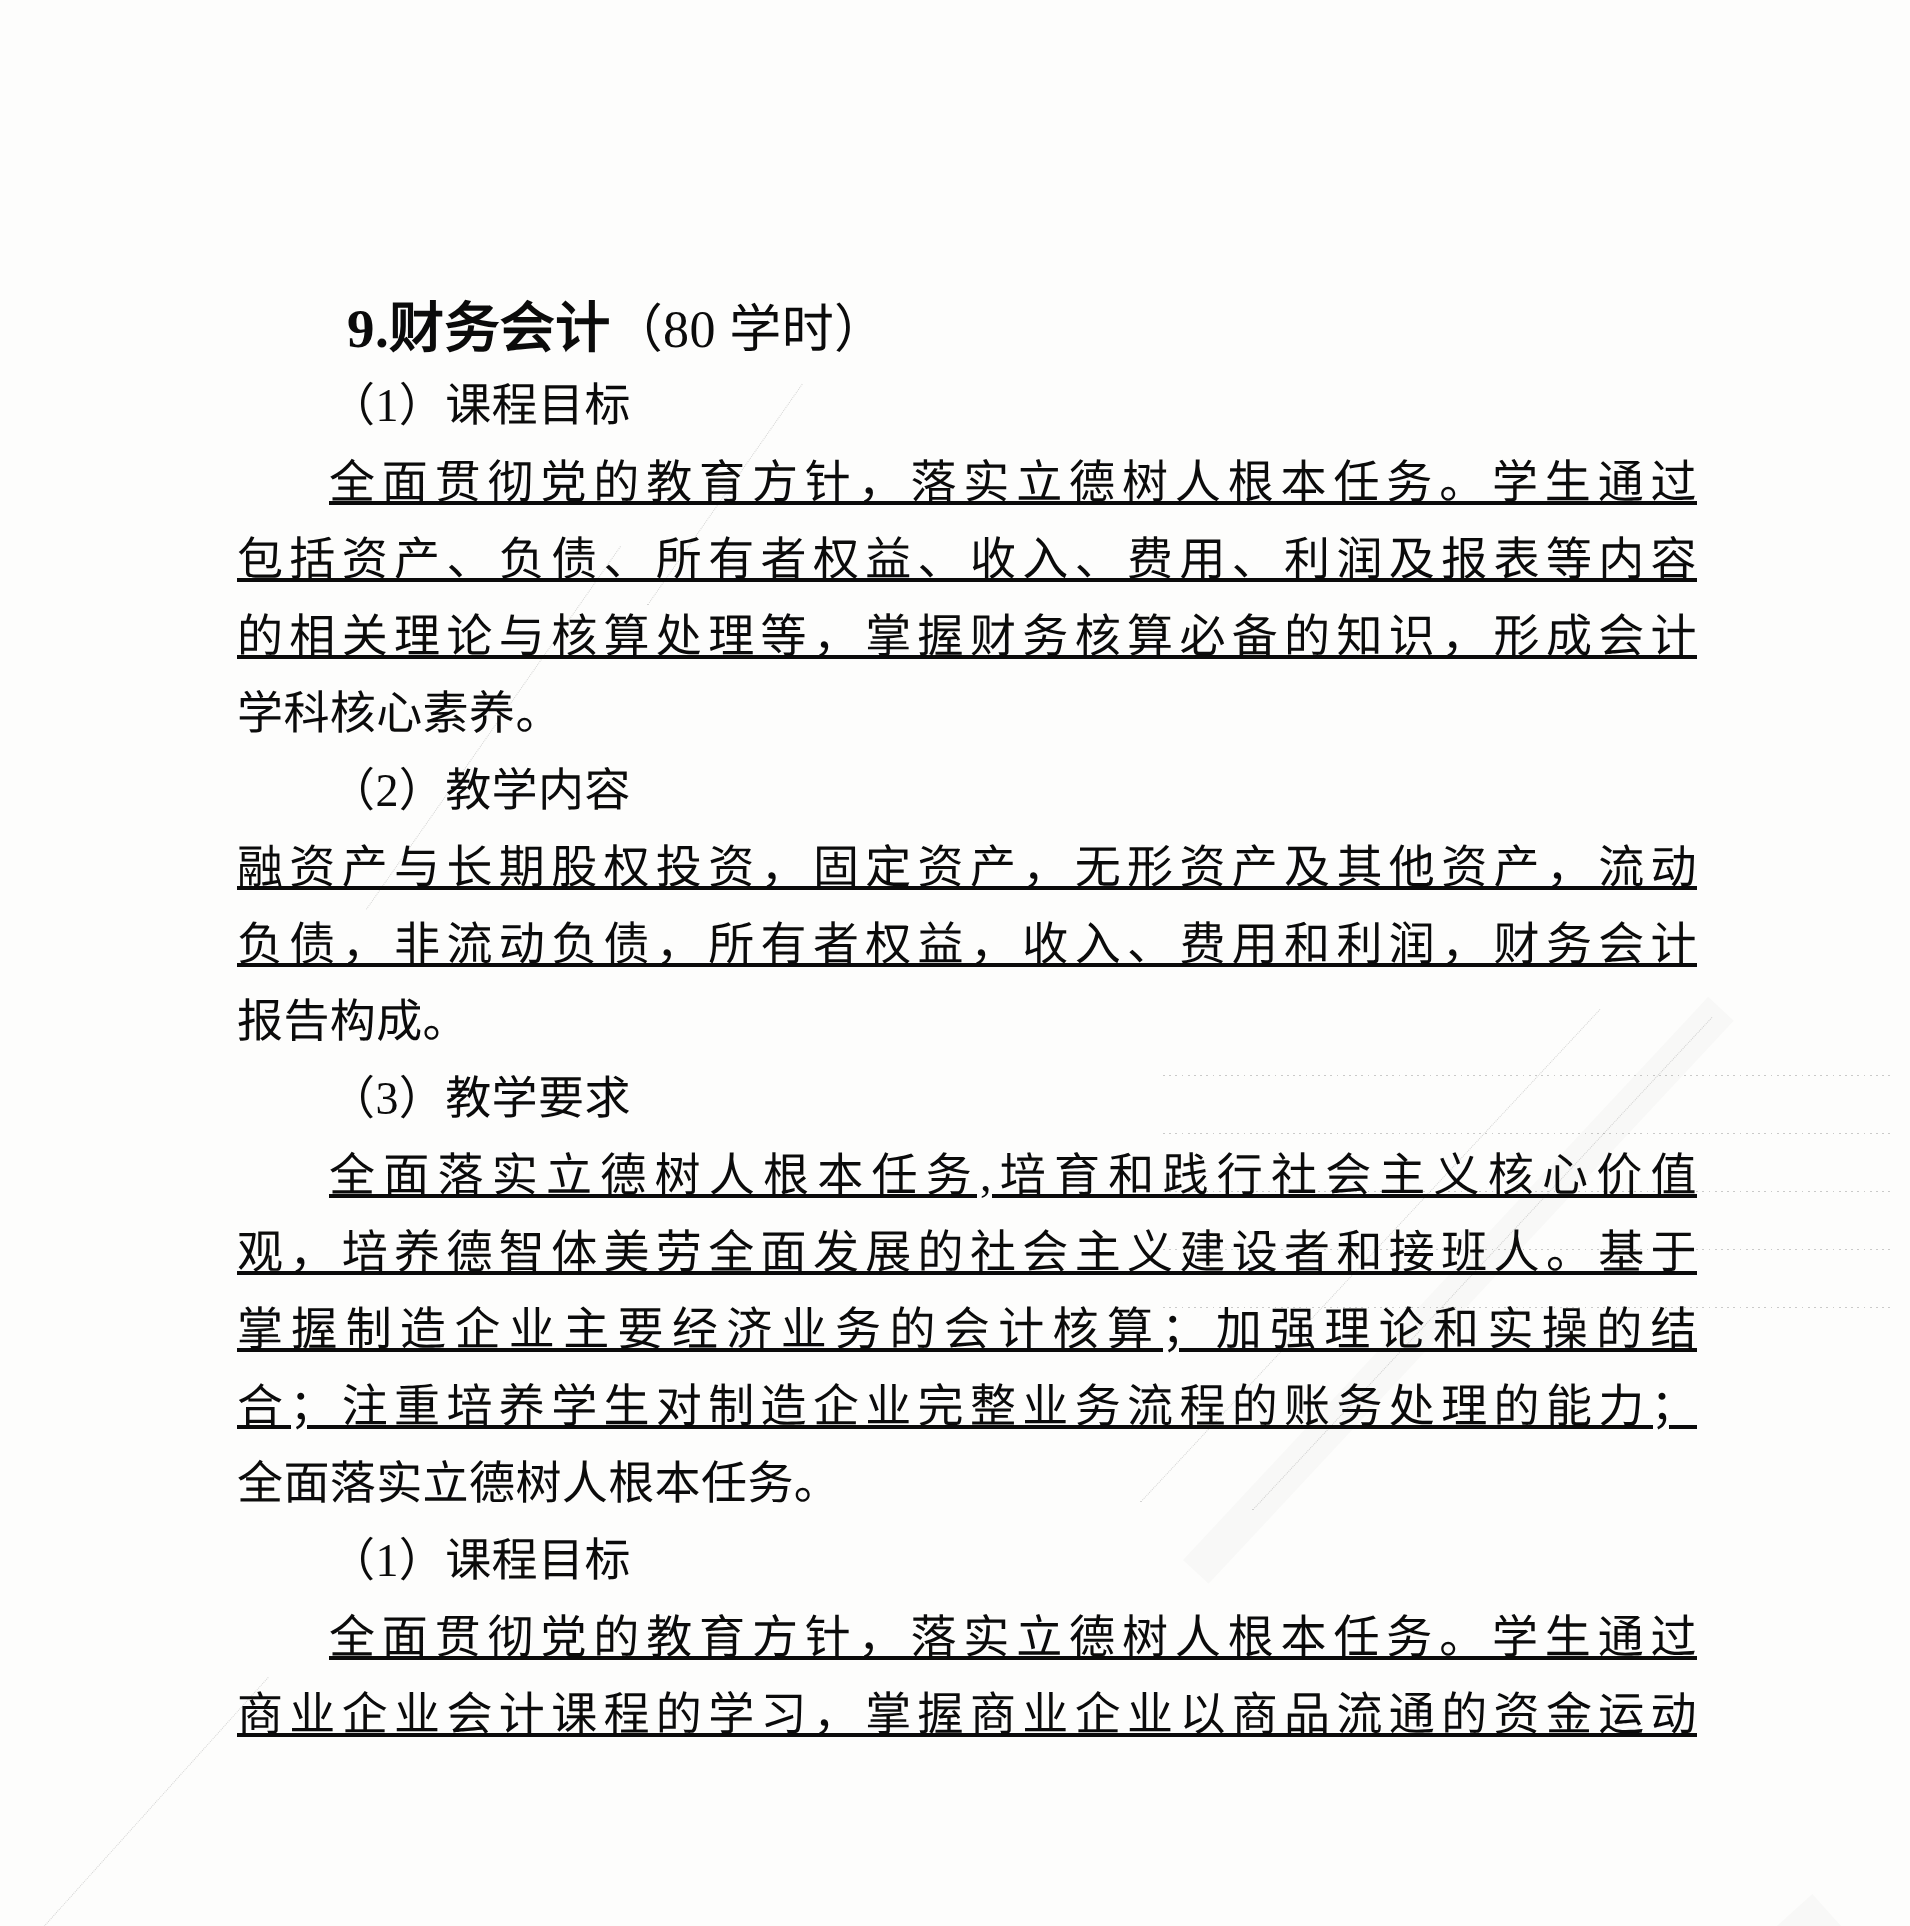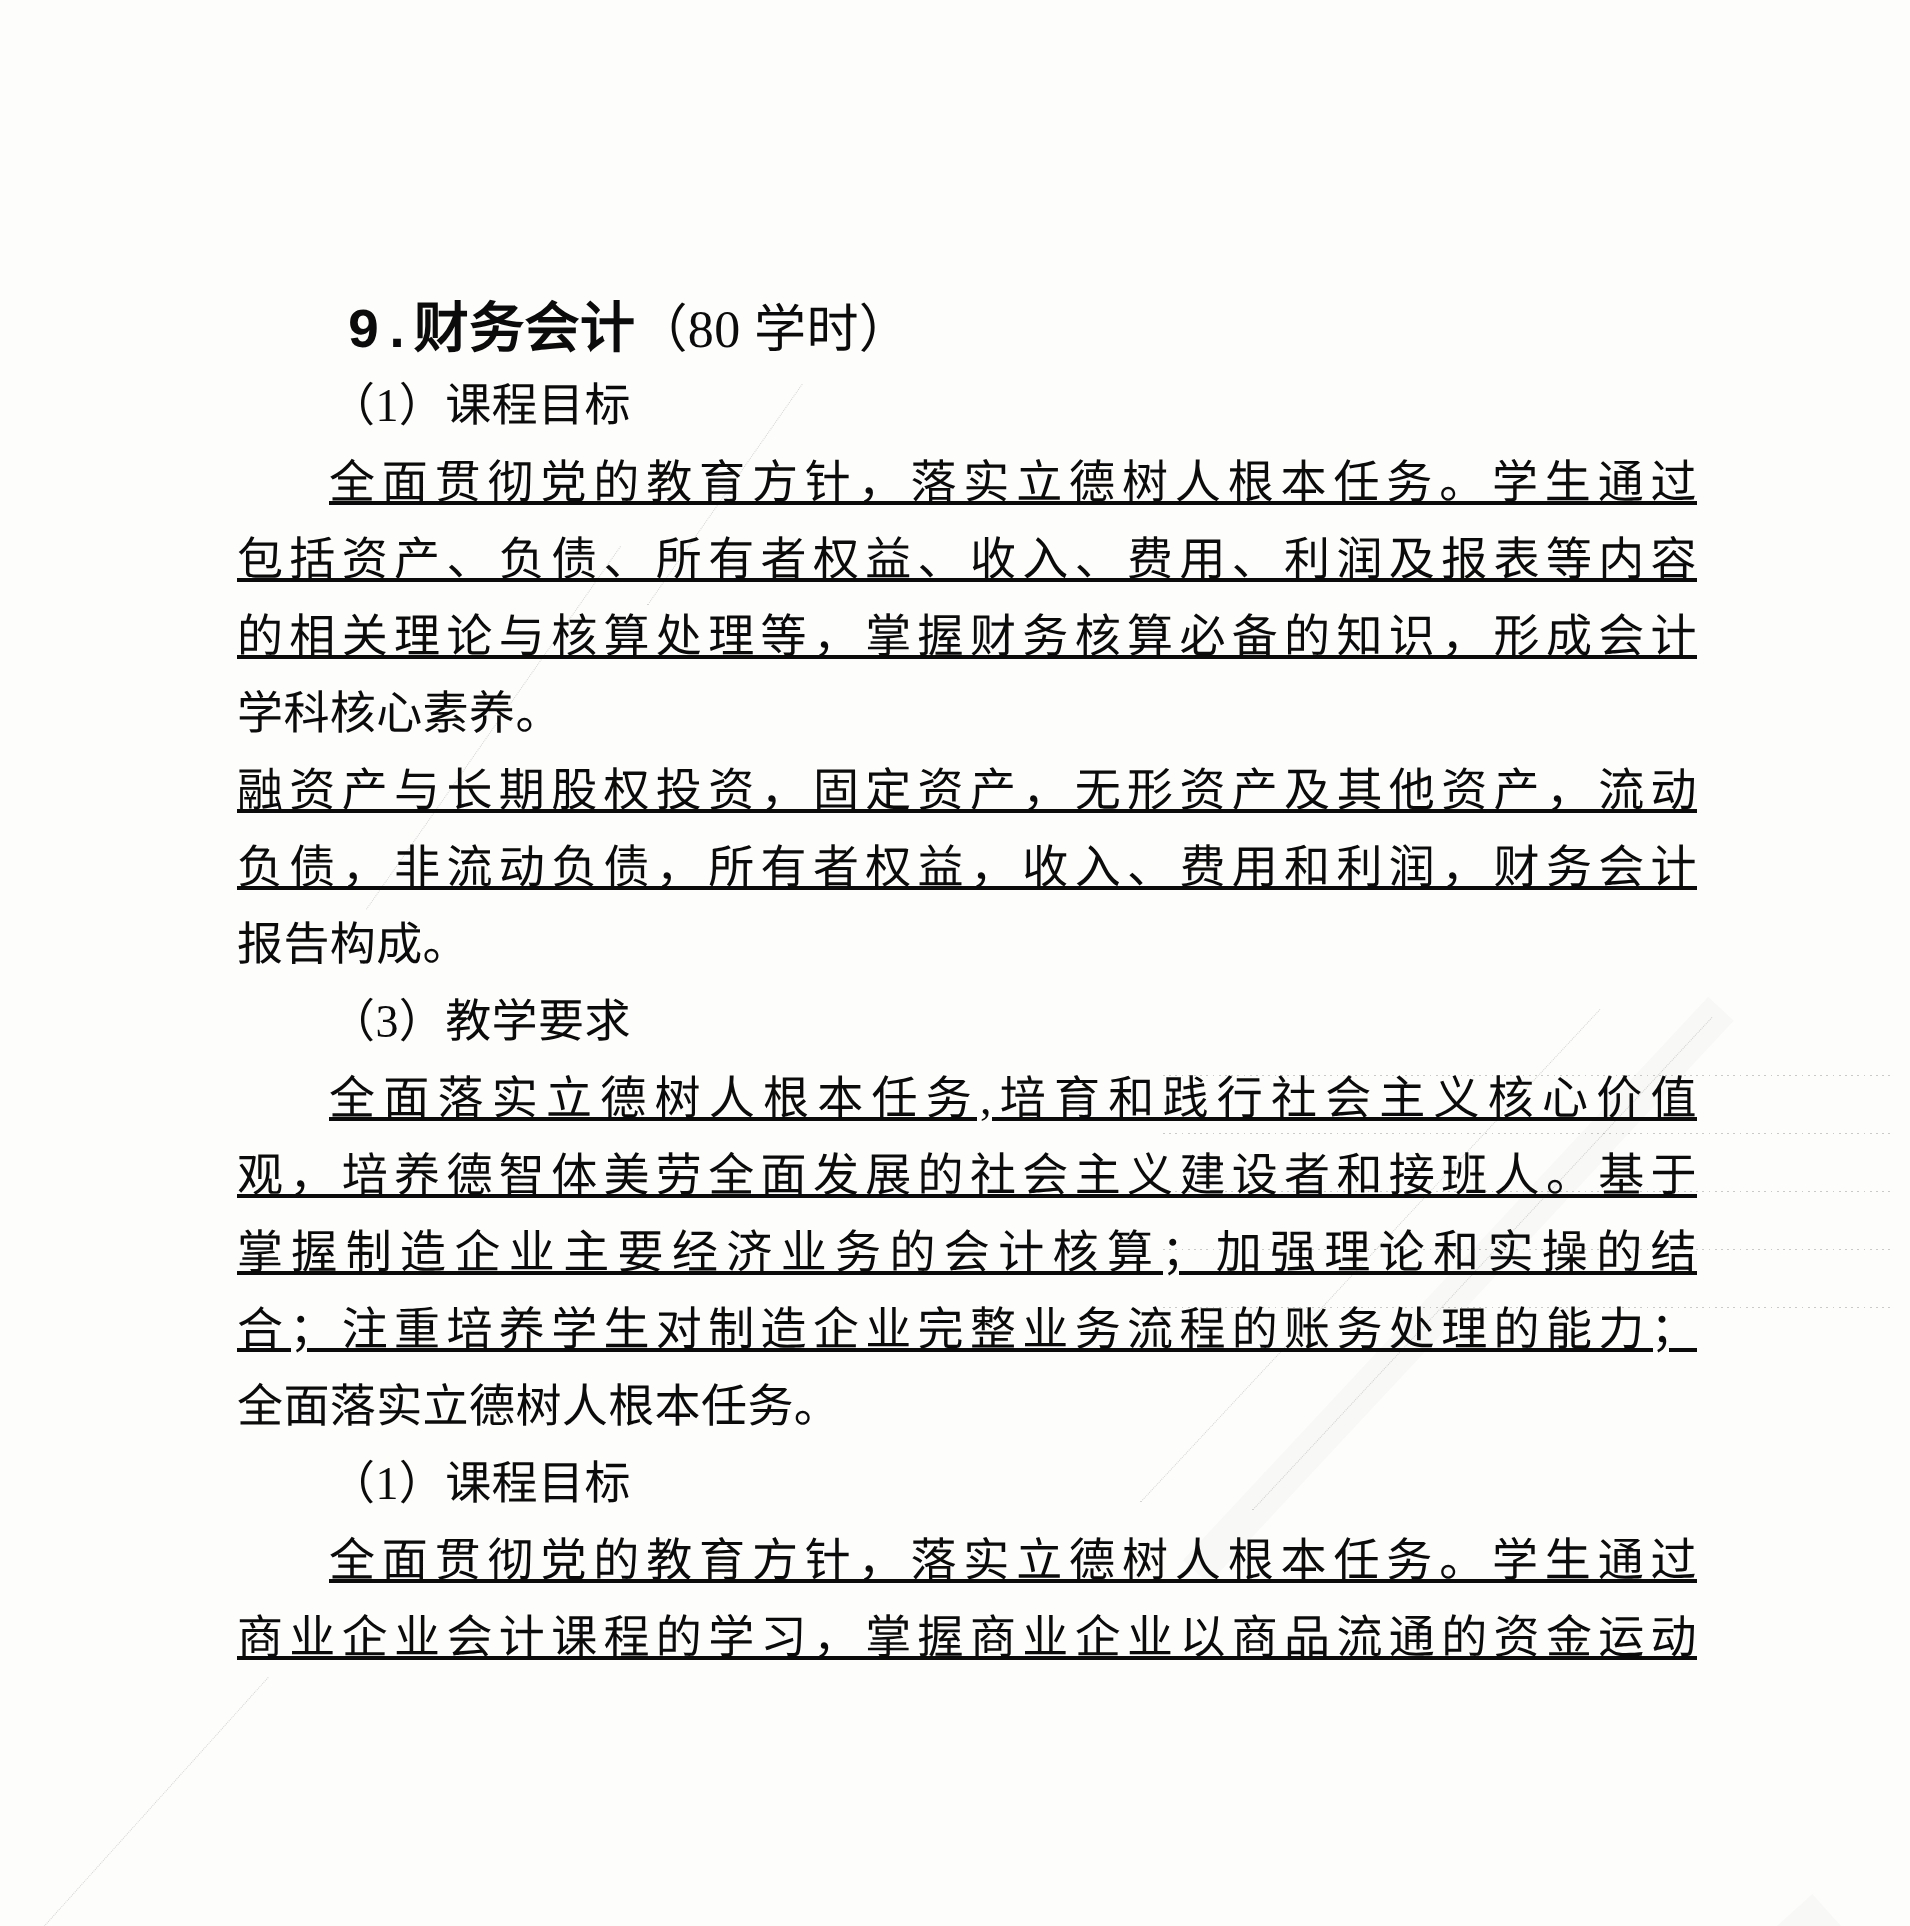--- a/index.html
+++ b/index.html
@@ -36,21 +36,21 @@
     height: 77px;
     line-height: 77px;
     font-size: 46px;
     overflow: hidden;
     letter-spacing: 0.4px;
   }
   .indent { text-indent: 2em; }
   .fill { text-align: justify; text-decoration: underline; }
   .fill::after { content: ""; display: inline-block; width: 100%; height: 0; }
   .heading { font-size: 55px; }
-  .heading .t { font-weight: bold; font-family: Liberation Mono, monospace; }
+  .heading .t { font-weight: bold; }
   .heading .h { font-size: 52px; }
 </style>
 </head>
 <body>
 
 <div class="page">
 
   <div class="art dots-h" style="left:1163px; top:1075px; width:732px; height:239px; --pitch:58px;"></div>
 
   <div class="art diag" style="left:1140px; top:1502px; width:674px; transform:rotate(-47deg);"></div>
@@ -64,20 +64,21 @@
   <main class="content">
 
     <div class="line heading indent"><span class="t">9.财务会计</span><span class="h">（80 学时）</span></div>
 
     <div class="line indent">（1）课程目标</div>
     <div class="line indent fill">全面贯彻党的教育方针，落实立德树人根本任务。学生通过</div>
     <div class="line fill">包括资产、负债、所有者权益、收入、费用、利润及报表等内容</div>
     <div class="line fill">的相关理论与核算处理等，掌握财务核算必备的知识，形成会计</div>
     <div class="line">学科核心素养。</div>
 
+    <div class="line indent">（2）教学内容</div>
     <div class="line fill">融资产与长期股权投资，固定资产，无形资产及其他资产，流动</div>
     <div class="line fill">负债，非流动负债，所有者权益，收入、费用和利润，财务会计</div>
     <div class="line">报告构成。</div>
 
     <div class="line indent">（3）教学要求</div>
     <div class="line indent fill">全面落实立德树人根本任务,培育和践行社会主义核心价值</div>
     <div class="line fill">观，培养德智体美劳全面发展的社会主义建设者和接班人。基于</div>
     <div class="line fill">掌握制造企业主要经济业务的会计核算；加强理论和实操的结</div>
     <div class="line fill">合；注重培养学生对制造企业完整业务流程的账务处理的能力；</div>
     <div class="line">全面落实立德树人根本任务。</div>

